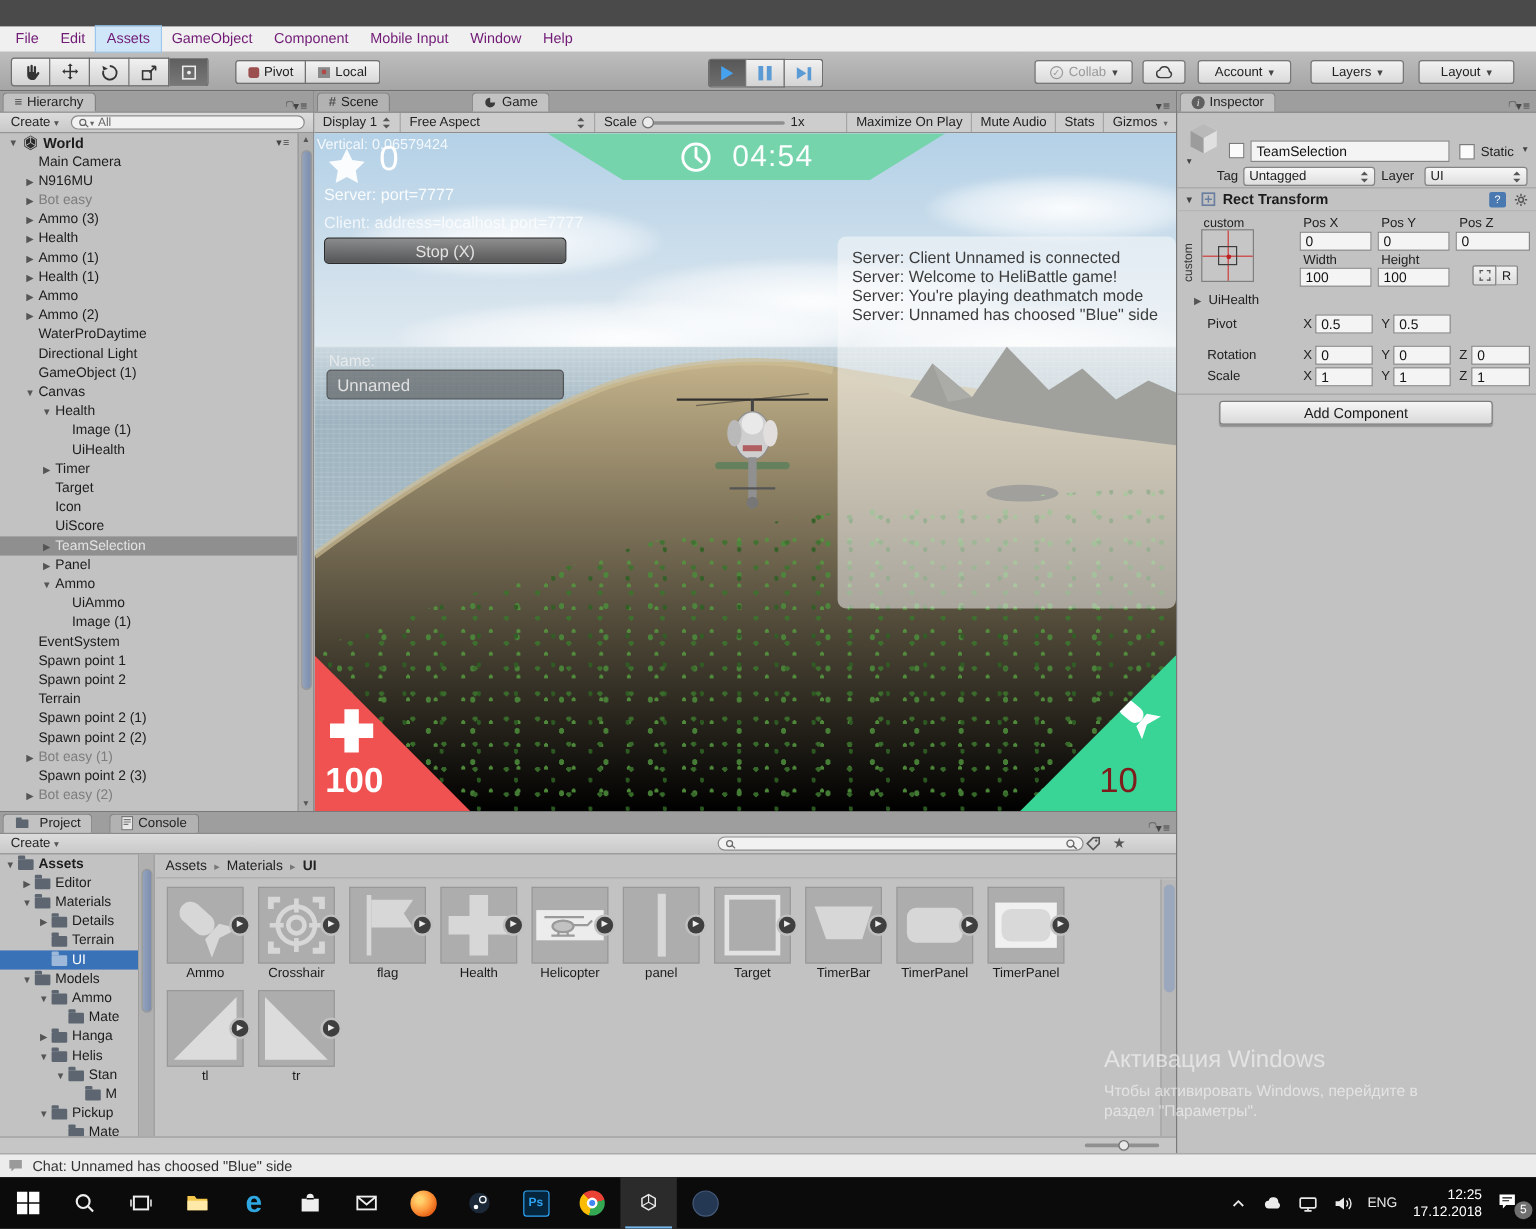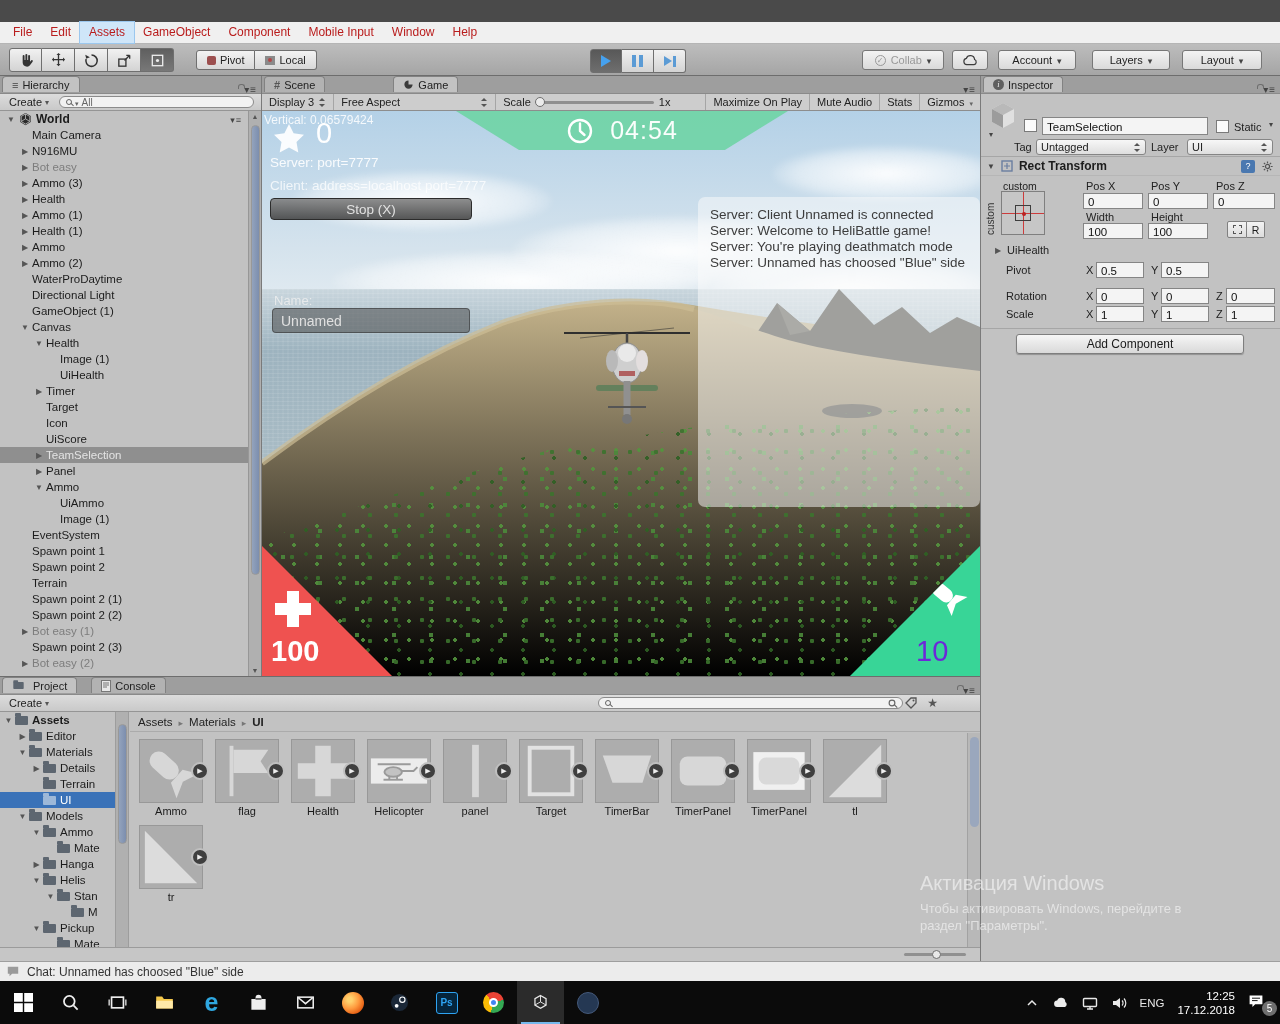--- a/index.html
+++ b/index.html
@@ -9,21 +9,21 @@
 .titlebar{position:absolute;left:0;top:0;width:1280px;height:22px;background:#fdfdfd;display:flex;align-items:center;border-bottom:1px solid #d0d0d0}
 .tb-appicon{width:14px;height:14px;margin:0 6px 0 7px;flex:none}
 .tb-title{font-size:12px;color:#111;white-space:nowrap}
 .tb-btns{margin-left:auto;display:flex;height:22px}
 .tbb{width:34px;height:22px;text-align:center;line-height:20px;font-size:13px;color:#222}
 .tbb-min::after{content:"\2013"}
 .tbb-max::after{content:"\274F";font-size:11px}
 .tbb-close::after{content:"\00D7";font-size:15px}
 
 .menubar{position:absolute;left:0;top:22px;width:1280px;height:22px;background:#f0f0f0;display:flex;align-items:stretch;padding-left:4px;border-bottom:1px solid #b5b5b5}
-.menu-item{padding:0 9px;font-size:12px;color:#b91c1c;line-height:21px}
+.menu-item{padding:0 9px;font-size:12px;color:#701a75;line-height:21px}
 .menu-item.active{background:#cfe6f9;outline:1px solid #9bc7ee}
 
 .toolbar{position:absolute;left:0;top:44px;width:1280px;height:32px;background:linear-gradient(#bdbdbd,#a5a5a5);border-bottom:1px solid #6d6d6d}
 .toolgroup{position:absolute;left:9px;top:4px;display:flex}
 .toolbtn{width:33px;height:24px;background:linear-gradient(#f1f1f1,#d3d3d3);border:1px solid #6f6f6f;border-left:none;display:flex;align-items:center;justify-content:center}
 .toolbtn:first-child{border-left:1px solid #6f6f6f;border-radius:3px 0 0 3px}
 .toolbtn:last-child{border-radius:0 3px 3px 0}
 .toolbtn.active{background:linear-gradient(#5f5f5f,#787878)}
 .toolbtn svg{width:17px;height:17px}
 .plgroup{position:absolute;left:196px;top:6px;display:flex}
@@ -42,21 +42,21 @@
 .ic-pause{display:flex;gap:3px}.ic-pause i{width:4px;height:12px;background:#5b9bd5}
 .ic-step{display:flex;align-items:center}.ic-step b{width:0;height:0;border-left:8px solid #5b9bd5;border-top:5px solid transparent;border-bottom:5px solid transparent}.ic-step i{width:3px;height:11px;background:#5b9bd5;margin-left:1px}
 .tbdrop{position:absolute;top:6px;height:20px;background:linear-gradient(#f3f3f3,#dadada);border:1px solid #777;border-radius:3px;font-size:11px;color:#222;display:flex;align-items:center;justify-content:center;gap:5px;padding:0 9px}
 .tbdrop .caret::after{content:"\25BE";font-size:9px;color:#444}
 .tbdrop.dis{color:#999}
 .cchk{width:11px;height:11px;border:1.3px solid #999;border-radius:50%;color:#999;font-size:8px;line-height:9px;text-align:center}
 .cchk::after{content:"\2713"}
 .cloudbtn{position:absolute;left:952px;top:6px;width:36px;height:20px;background:linear-gradient(#f3f3f3,#dadada);border:1px solid #777;border-radius:3px;display:flex;align-items:center;justify-content:center}
 
 .panel{position:absolute;background:#c2c2c2}
-.tabstrip{height:18px;background:#9e9e9e;display:flex;align-items:flex-start;border-bottom:1px solid #8a8a8a;position:relative}
+.tabstrip{height:18px;background:#9e9e9e;display:flex;align-items:center;border-bottom:1px solid #8a8a8a;position:relative}
 .ptab{height:16px;margin-left:2px;padding:0 9px;background:#b2b2b2;border:1px solid #828282;border-bottom:none;border-radius:4px 4px 0 0;font-size:11px;color:#222;display:flex;align-items:center;gap:4px}
 .ptab.active{background:#c2c2c2}
 .striptools{position:absolute;right:4px;top:3px;display:flex;gap:7px;align-items:center}
 .pmenu::after{content:"\25BE\2261";font-size:10px;color:#444;letter-spacing:1px}
 .lock{width:8px;height:6px;background:#6e6e6e;border-radius:1px;position:relative;margin-top:4px}
 .lock::before{content:"";position:absolute;top:-4px;left:1px;width:5px;height:4px;border:1.4px solid #6e6e6e;border-bottom:none;border-radius:3px 3px 0 0}
 .createrow{height:17px;background:linear-gradient(#dcdcdc,#c9c9c9);border-bottom:1px solid #959595;display:flex;align-items:center;padding:0 3px;position:relative}
 .createbtn{font-size:11px;color:#222;padding:0 6px;display:flex;gap:3px;align-items:center}
 .createbtn::after{content:"\25BE";font-size:8px;color:#555}
 .searchpill{height:12px;background:#f2f2f2;border:1px solid #8b8b8b;border-radius:7px;display:flex;align-items:center;gap:3px;padding:0 6px;font-size:10px;color:#666}
@@ -112,21 +112,21 @@
 .banner{position:absolute;left:194px;top:0;width:332px;height:39px;background:rgba(112,212,166,.92);clip-path:polygon(0 0,100% 0,81% 100%,19% 100%);display:flex;align-items:center;justify-content:center;gap:16px}
 .btime{font-size:25px;color:rgba(255,255,255,.96);letter-spacing:1px}
 .namelabel{position:absolute;left:12px;top:182px;font-size:13px;color:rgba(240,240,240,.8)}
 .nameinput{position:absolute;left:10px;top:197px;width:198px;height:25px;background:rgba(75,75,75,.55);border:1px solid rgba(40,40,40,.5);border-radius:4px;color:#e0e0e0;font-size:14px;line-height:24px;padding-left:8px}
 .chatpanel{position:absolute;left:436px;top:86px;width:282px;height:310px;background:rgba(252,252,252,.5);border-radius:7px;padding:10px 12px;font-size:13.5px;line-height:16px;color:#3c3c3c}
 .tri-red{position:absolute;left:0;bottom:0;width:130px;height:130px;background:#ef5250;clip-path:polygon(0 0,100% 100%,0 100%)}
 .tri-red svg{position:absolute;left:10px;top:42px;width:42px;height:42px}
 .tri-red .val{position:absolute;left:9px;top:89px;font-size:29px;font-weight:bold;color:#fff}
 .tri-green{position:absolute;right:0;bottom:0;width:130px;height:130px;background:#38d597;clip-path:polygon(100% 0,100% 100%,0 100%)}
 .tri-green svg{position:absolute;left:76px;top:30px;width:42px;height:42px}
-.tri-green .val{position:absolute;left:66px;top:89px;font-size:29px;color:#6d28d9}
+.tri-green .val{position:absolute;left:66px;top:89px;font-size:29px;color:#7f1d1d}
 
 .inspector{left:980px;top:76px;width:300px;height:885px;border-left:1px solid #7a7a7a}
 .info-ic{width:11px;height:11px;border-radius:50%;background:#5f5f5f;color:#eee;font-size:8.5px;line-height:11px;text-align:center}
 .info-ic::after{content:"i";font-style:italic;font-family:"Liberation Serif",serif}
 .ibody{position:absolute;top:18px;left:0;right:0;bottom:0;font-size:11.5px;color:#1c1c1c}
 .ibody .abs{position:absolute}
 .cubeicon{left:6px;top:6px;width:32px;height:32px}
 .cube-caret{left:8px;top:36px;font-size:8px;color:#444}
 .chk{width:13px;height:13px;background:#fbfbfb;border:1px solid #7a7a7a}
 .ifield{background:#f4f4f4;border:1px solid #858585;font-size:11.5px;color:#111;line-height:14px;padding:1px 0 0 4px;overflow:hidden}
@@ -488,21 +488,21 @@
             <path d="M14 8A6 6 0 1 1 8 2v6z" fill="#3b3b3b"></path>
           </svg>
           <span>Game</span>
         </div>
       <span class="striptools">
           <span class="pmenu"></span>
         </span>
     </div>
     <div class="gcontrols">
       <span class="gc">
-          <span>Display 3</span>
+          <span>Display 1</span>
           <span class="ud"></span>
         </span>
       <span class="gc" style="width:162px;justify-content:space-between">
           <span>Free Aspect</span>
           <span class="ud"></span>
         </span>
       <span class="gc" style="border-right:none">
           <span>Scale</span>
           <span class="track">
             <span class="knob"></span>
@@ -827,20 +827,29 @@
           <div class="tile">
             <div class="thumb"><svg viewBox="0 0 64 64">
                 <g transform="rotate(42 32 32)" fill="#d7d7d7">
                   <rect x="6" y="23" width="34" height="19" rx="9.5"></rect>
                   <path d="M40 23l15-8-6.5 17L55 49l-15-8z"></path>
                 </g>
               </svg><span class="abadge">▶</span></div>
             <div class="tlabel">Ammo</div>
           </div>
           <div class="tile">
+            <div class="thumb"><svg viewBox="0 0 64 64" stroke="#d7d7d7" fill="none">
+                <circle cx="32" cy="32" r="16" stroke-width="4"></circle>
+                <circle cx="32" cy="32" r="7" stroke-width="4"></circle>
+                <path d="M32 9v12M32 43v12M9 32h12M43 32h12" stroke-width="4"></path>
+                <path d="M10 18v-8h8M46 10h8v8M54 46v8h-8M18 54h-8v-8" stroke-width="5"></path>
+              </svg><span class="abadge">▶</span></div>
+            <div class="tlabel">Crosshair</div>
+          </div>
+          <div class="tile">
             <div class="thumb"><svg viewBox="0 0 64 64">
                 <rect x="14" y="6" width="4" height="52" fill="#d7d7d7"></rect>
                 <path d="M18 10h36l-8 12 8 12H18z" fill="#d7d7d7"></path>
               </svg><span class="abadge">▶</span></div>
             <div class="tlabel">flag</div>
           </div>
           <div class="tile">
             <div class="thumb"><svg viewBox="0 0 64 64">
                 <path d="M24 6h16v18h18v16H40v18H24V40H6V24h18z" fill="#d7d7d7"></path>
               </svg><span class="abadge">▶</span></div>

